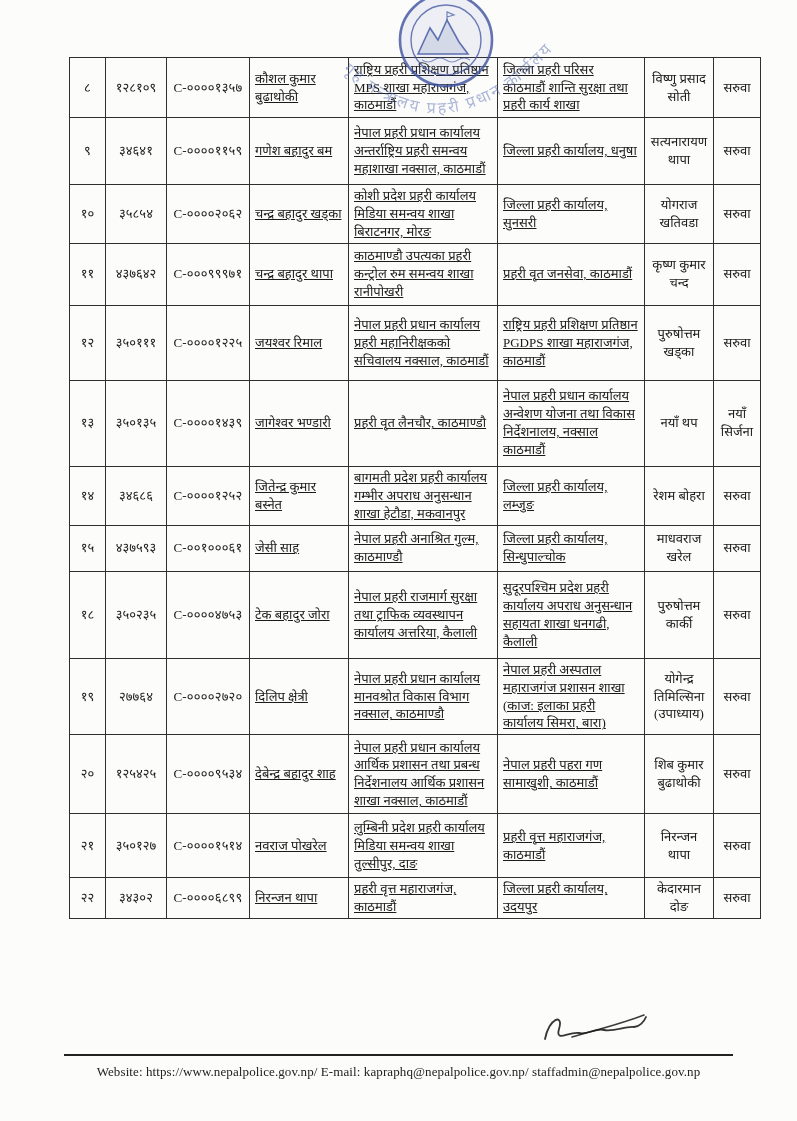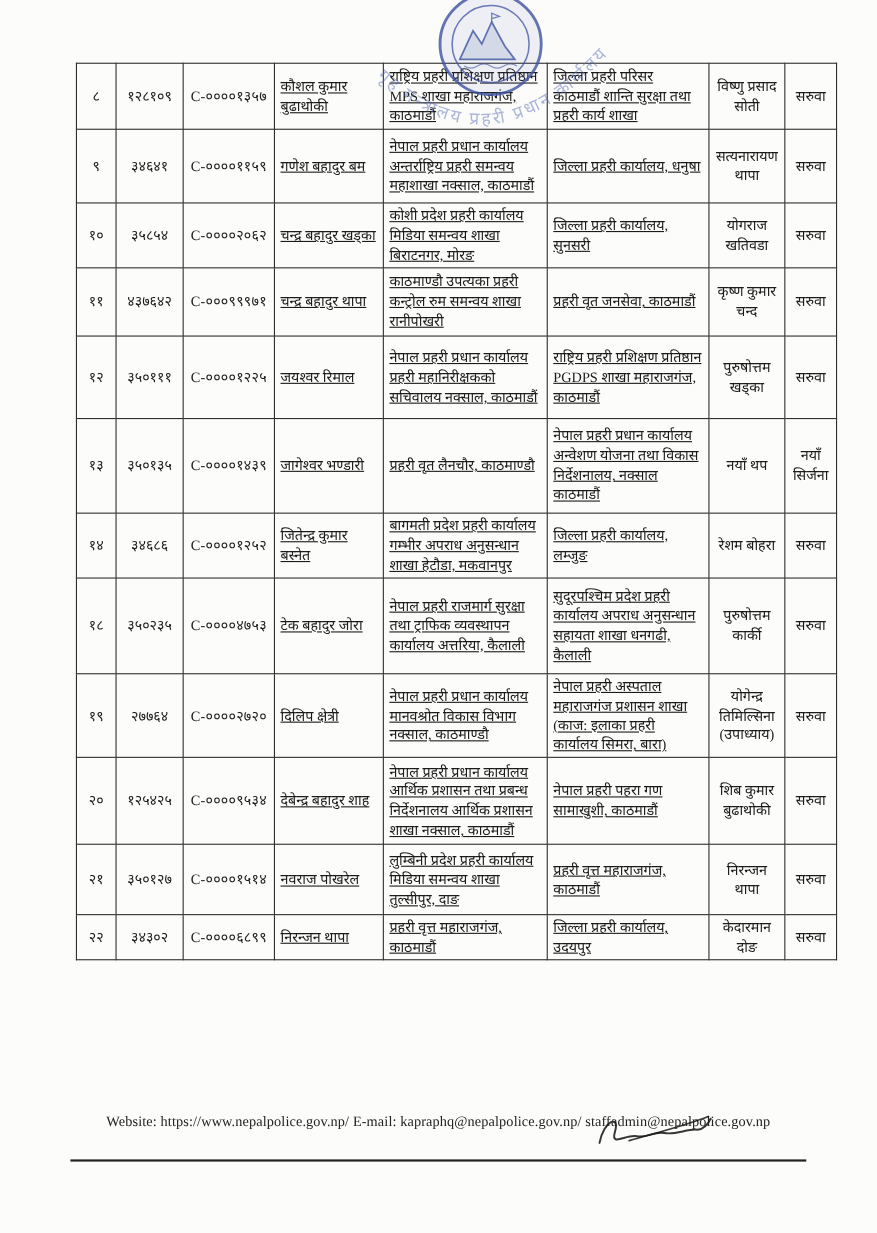--- a/index.html
+++ b/index.html
@@ -26,21 +26,21 @@
   td.c-from,td.c-to{text-align:left;padding:3px 7px;text-decoration:underline;}
   td.c-repl{text-align:center;padding:2px 6px;}
   td.c-rem{text-align:center;font-size:12.5px;padding:2px 3px;}
   
   .stamp{position:absolute;left:330px;top:-8px;z-index:5;pointer-events:none;}
   
   .signature{position:absolute;left:538px;top:1000px;z-index:3;}
   
   .footer-rule{position:absolute;left:64px;top:1054px;width:669px;border-top:2px solid #222;}
   .footer-text{
-    position:absolute;left:0;top:1012px;width:100%;text-align:center;
+    position:absolute;left:0;top:1064px;width:100%;text-align:center;
     font-size:13px;color:#222;letter-spacing:.1px;
   }
 </style>
 </head>
 <body>
 
 <div class="page">
 
   <svg class="stamp" width="240" height="150" viewBox="0 0 240 150">
     <circle cx="116" cy="48" r="46" fill="rgba(70,92,170,0.10)" stroke="#3d52a0" stroke-width="2.6" opacity="0.8"></circle>
@@ -129,20 +129,30 @@
         <tr style="height: 55px;">
           <td class="c-sn">१४</td>
           <td class="c-reg">३४६८६</td>
           <td class="c-cno">C-००००१२५२</td>
           <td class="c-name">जितेन्द्र कुमार बस्नेत</td>
           <td class="c-from">बागमती प्रदेश प्रहरी कार्यालय गम्भीर अपराध अनुसन्धान शाखा हेटौडा, मकवानपुर</td>
           <td class="c-to">जिल्ला प्रहरी कार्यालय, लम्जुङ</td>
           <td class="c-repl">रेशम बोहरा</td>
           <td class="c-rem">सरुवा</td>
         </tr>
+        <tr style="height: 46px;">
+          <td class="c-sn">१५</td>
+          <td class="c-reg">४३७५९३</td>
+          <td class="c-cno">C-००१०००६१</td>
+          <td class="c-name">जेसी साह</td>
+          <td class="c-from">नेपाल प्रहरी अनाश्रित गुल्म, काठमाण्डौ</td>
+          <td class="c-to">जिल्ला प्रहरी कार्यालय, सिन्धुपाल्चोक</td>
+          <td class="c-repl">माधवराज खरेल</td>
+          <td class="c-rem">सरुवा</td>
+        </tr>
         <tr style="height: 87px;">
           <td class="c-sn">१८</td>
           <td class="c-reg">३५०२३५</td>
           <td class="c-cno">C-००००४७५३</td>
           <td class="c-name">टेक बहादुर जोरा</td>
           <td class="c-from">नेपाल प्रहरी राजमार्ग सुरक्षा तथा ट्राफिक व्यवस्थापन कार्यालय अत्तरिया, कैलाली</td>
           <td class="c-to">सुदूरपश्चिम प्रदेश प्रहरी कार्यालय अपराध अनुसन्धान सहायता शाखा धनगढी, कैलाली</td>
           <td class="c-repl">पुरुषोत्तम कार्की</td>
           <td class="c-rem">सरुवा</td>
         </tr>

